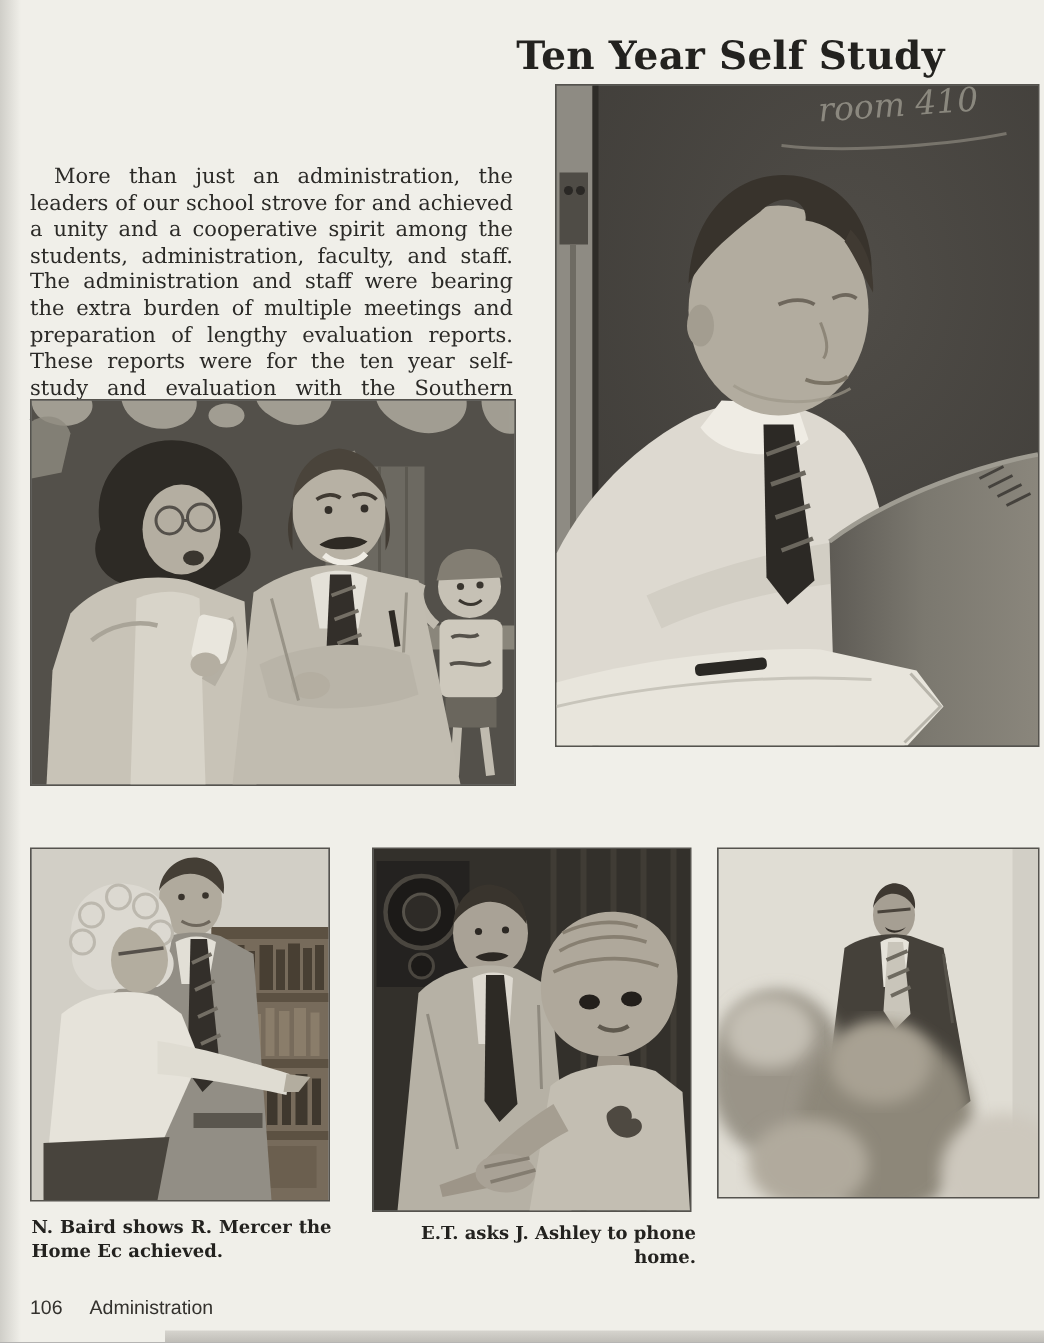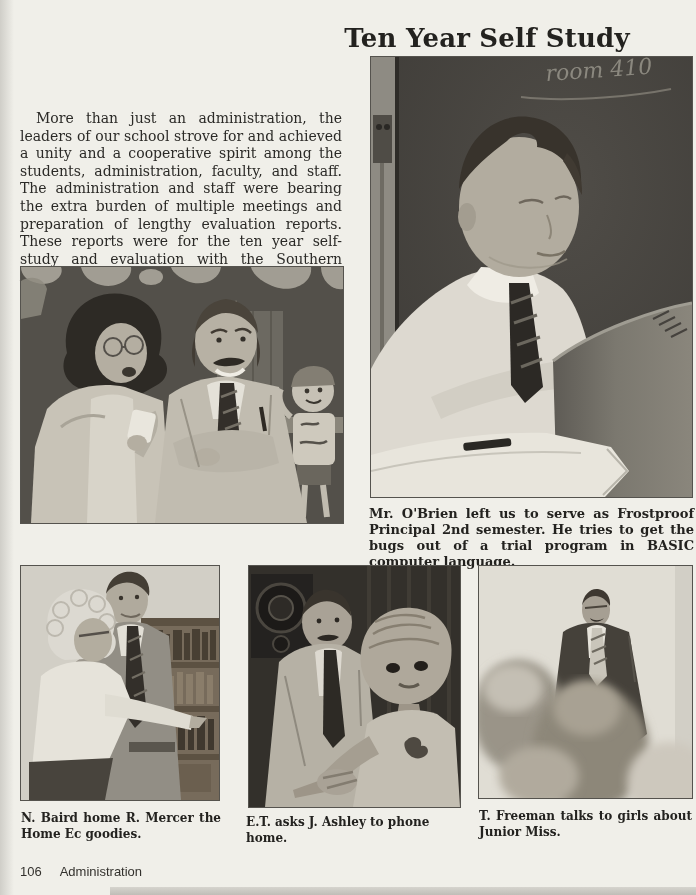--- a/index.html
+++ b/index.html
@@ -23,20 +23,21 @@
   .intro{
     position:absolute;left:20px;top:96px;width:322px;
     font-size:14px;line-height:17.6px;text-align:justify;
     text-indent:16px;color:#2b2a27;
   }
   .photo{position:absolute;box-shadow:0 0 0 1px #55534e;background:#777;}
   .photo svg{display:block;}
   .caption{
     position:absolute;font-weight:bold;font-size:12px;line-height:16px;
     color:#23221f;
+    text-align:right;
   }
   .cap-center{text-align:center;}
   .cap-justify{text-align:justify;}
   .footer{
     position:absolute;left:20px;top:864px;font-size:13px;color:#33312d;
     font-family:Liberation Sans, sans-serif;
   }
   .footer .num{margin-right:18px;}
 </style>
 </head>
@@ -186,21 +187,20 @@
         <path d="M200 130 L 216 124 M202 146 L 218 140 M204 162 L 220 156" stroke="#746f65" stroke-width="2.5" fill="none"></path>
         <path d="M152 176 C 180 162, 222 158, 252 170 L 258 196 C 226 208, 182 208, 158 198 Z" fill="#b9b4a8"></path>
         <ellipse cx="186" cy="190" rx="13" ry="9" fill="#b4aea1"></ellipse>
         <path d="M240 140 L 244 164" stroke="#2e2a24" stroke-width="4"></path>
         <path d="M160 132 L 178 200 M250 128 L 248 168" stroke="#989387" stroke-width="2" fill="none"></path>
       </g>
     </svg>
   </div>
 
 
-  <div class="caption cap-justify" style="left:369px;top:506px;width:325px;font-size:13px;">Mr. O'Brien left us to serve as Frostproof Principal 2nd semester. He tries to get the bugs out of a trial program in BASIC computer language.</div>
 
   <div class="photo" style="left:21px;top:566px;width:198px;height:234px;">
     <svg width="198" height="234" viewBox="0 0 198 234">
       <rect width="198" height="234" fill="#d2cfc6"></rect>
 
       <g>
         <rect x="120" y="52" width="78" height="182" fill="#776b5b"></rect>
         <rect x="120" y="52" width="78" height="8" fill="#5c5142"></rect>
         <g fill="#483f33">
           <rect x="126" y="66" width="6" height="28"></rect>
@@ -344,22 +344,21 @@
         <ellipse cx="40" cy="150" rx="46" ry="56" fill="#9a9488" filter="url(#soft)"></ellipse>
         <ellipse cx="34" cy="122" rx="30" ry="24" fill="#c4bfb4" filter="url(#soft)"></ellipse>
         <ellipse cx="112" cy="182" rx="58" ry="62" fill="#8d8779" filter="url(#soft)"></ellipse>
         <ellipse cx="108" cy="142" rx="34" ry="28" fill="#a8a193" filter="url(#soft)"></ellipse>
         <ellipse cx="190" cy="216" rx="42" ry="40" fill="#cdc8bd" filter="url(#soft)"></ellipse>
         <ellipse cx="60" cy="210" rx="40" ry="30" fill="#b1aa9d" filter="url(#soft)"></ellipse>
       </g>
     </svg>
   </div>
 
-  <div class="caption cap-justify" style="left:21px;top:810px;width:200px;">N. Baird home R. Mercer the Home Ec goodies.</div>
+  <div class="caption cap-justify" style="left:21px;top:810px;width:200px;">N. Baird shows R. Mercer the Home Ec achieved.</div>
   <div class="caption" style="left:246px;top:814px;width:218px;">E.T. asks J. Ashley to phone home.</div>
-  <div class="caption cap-justify" style="left:479px;top:808px;width:213px;">T. Freeman talks to girls about Junior Miss.</div>
 
   <div class="footer">
     <span class="num">106</span><span>Administration</span>
   </div>
 
   <div class="edge-bottom"></div>
 </div>
 
 </body></html>

